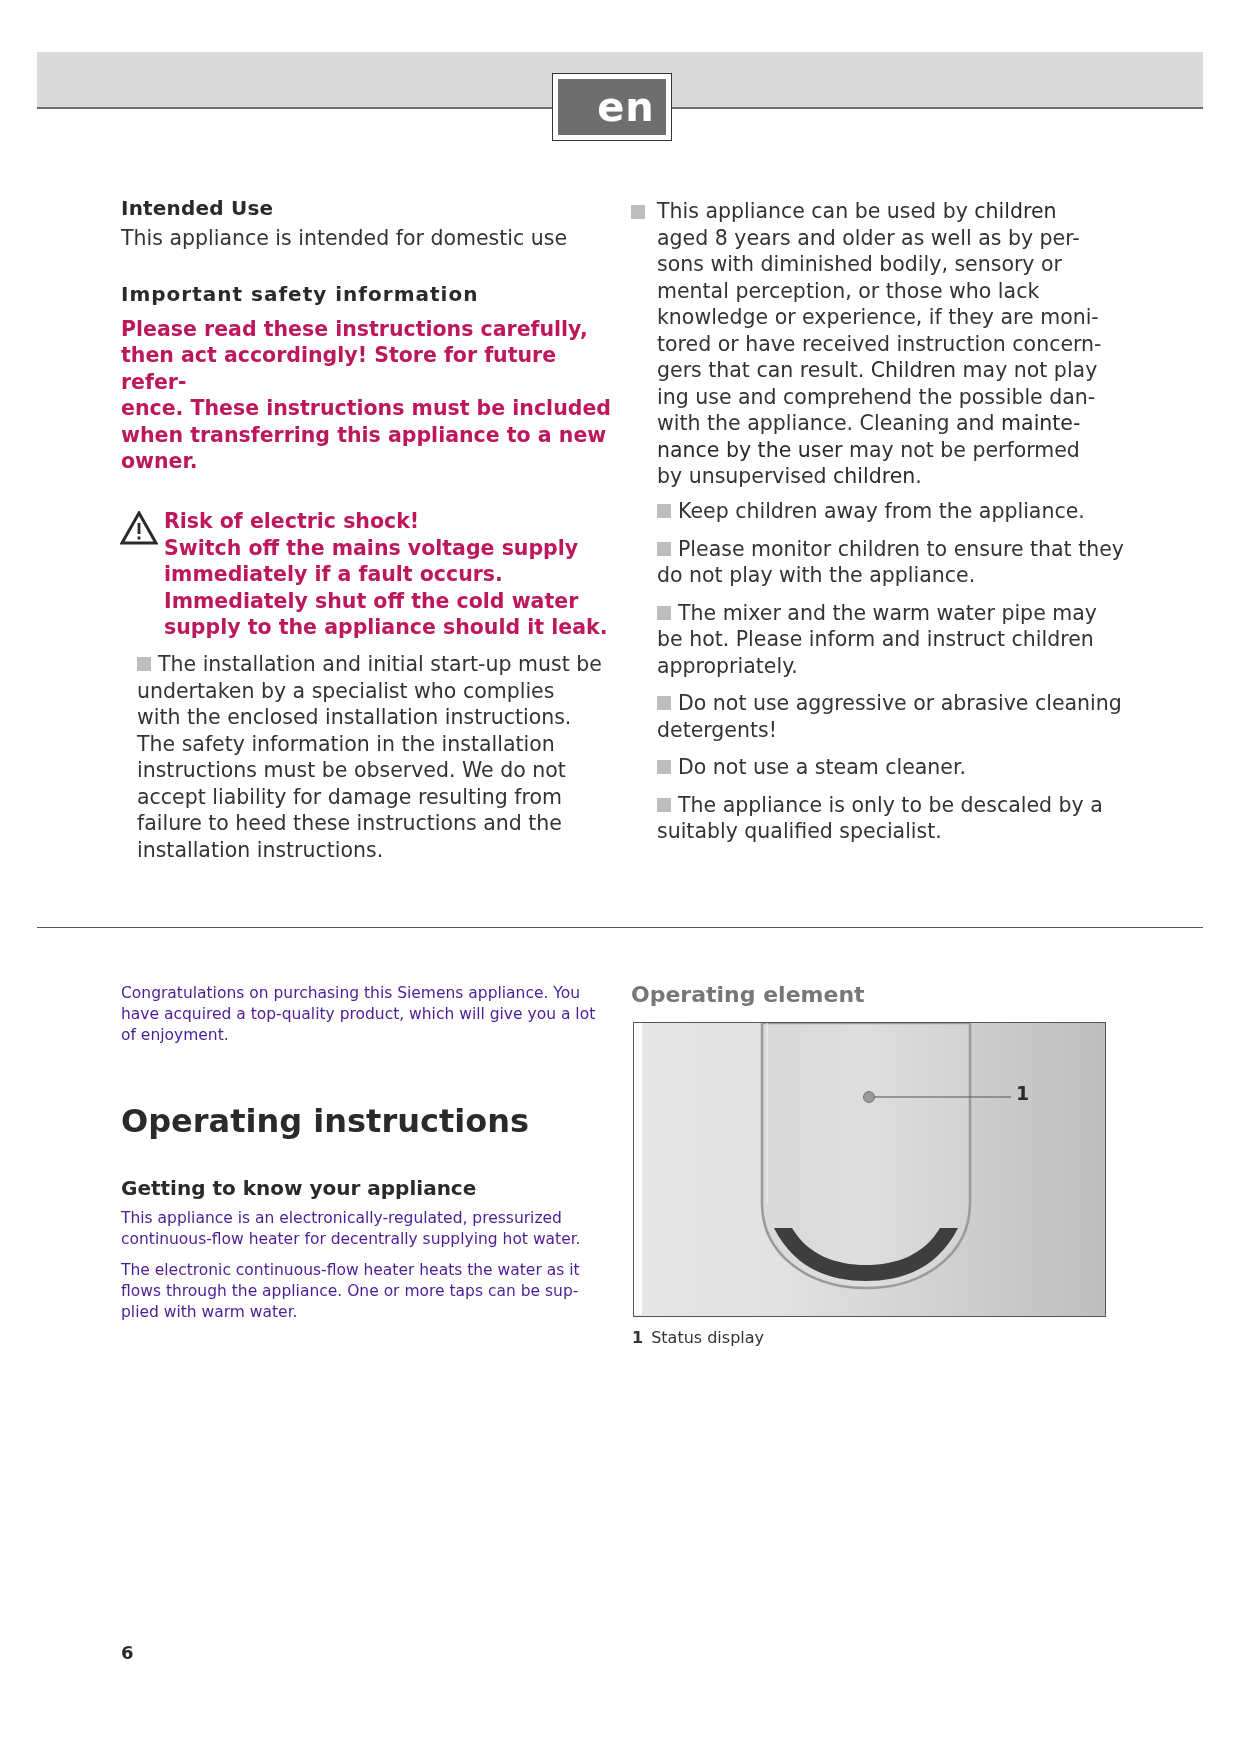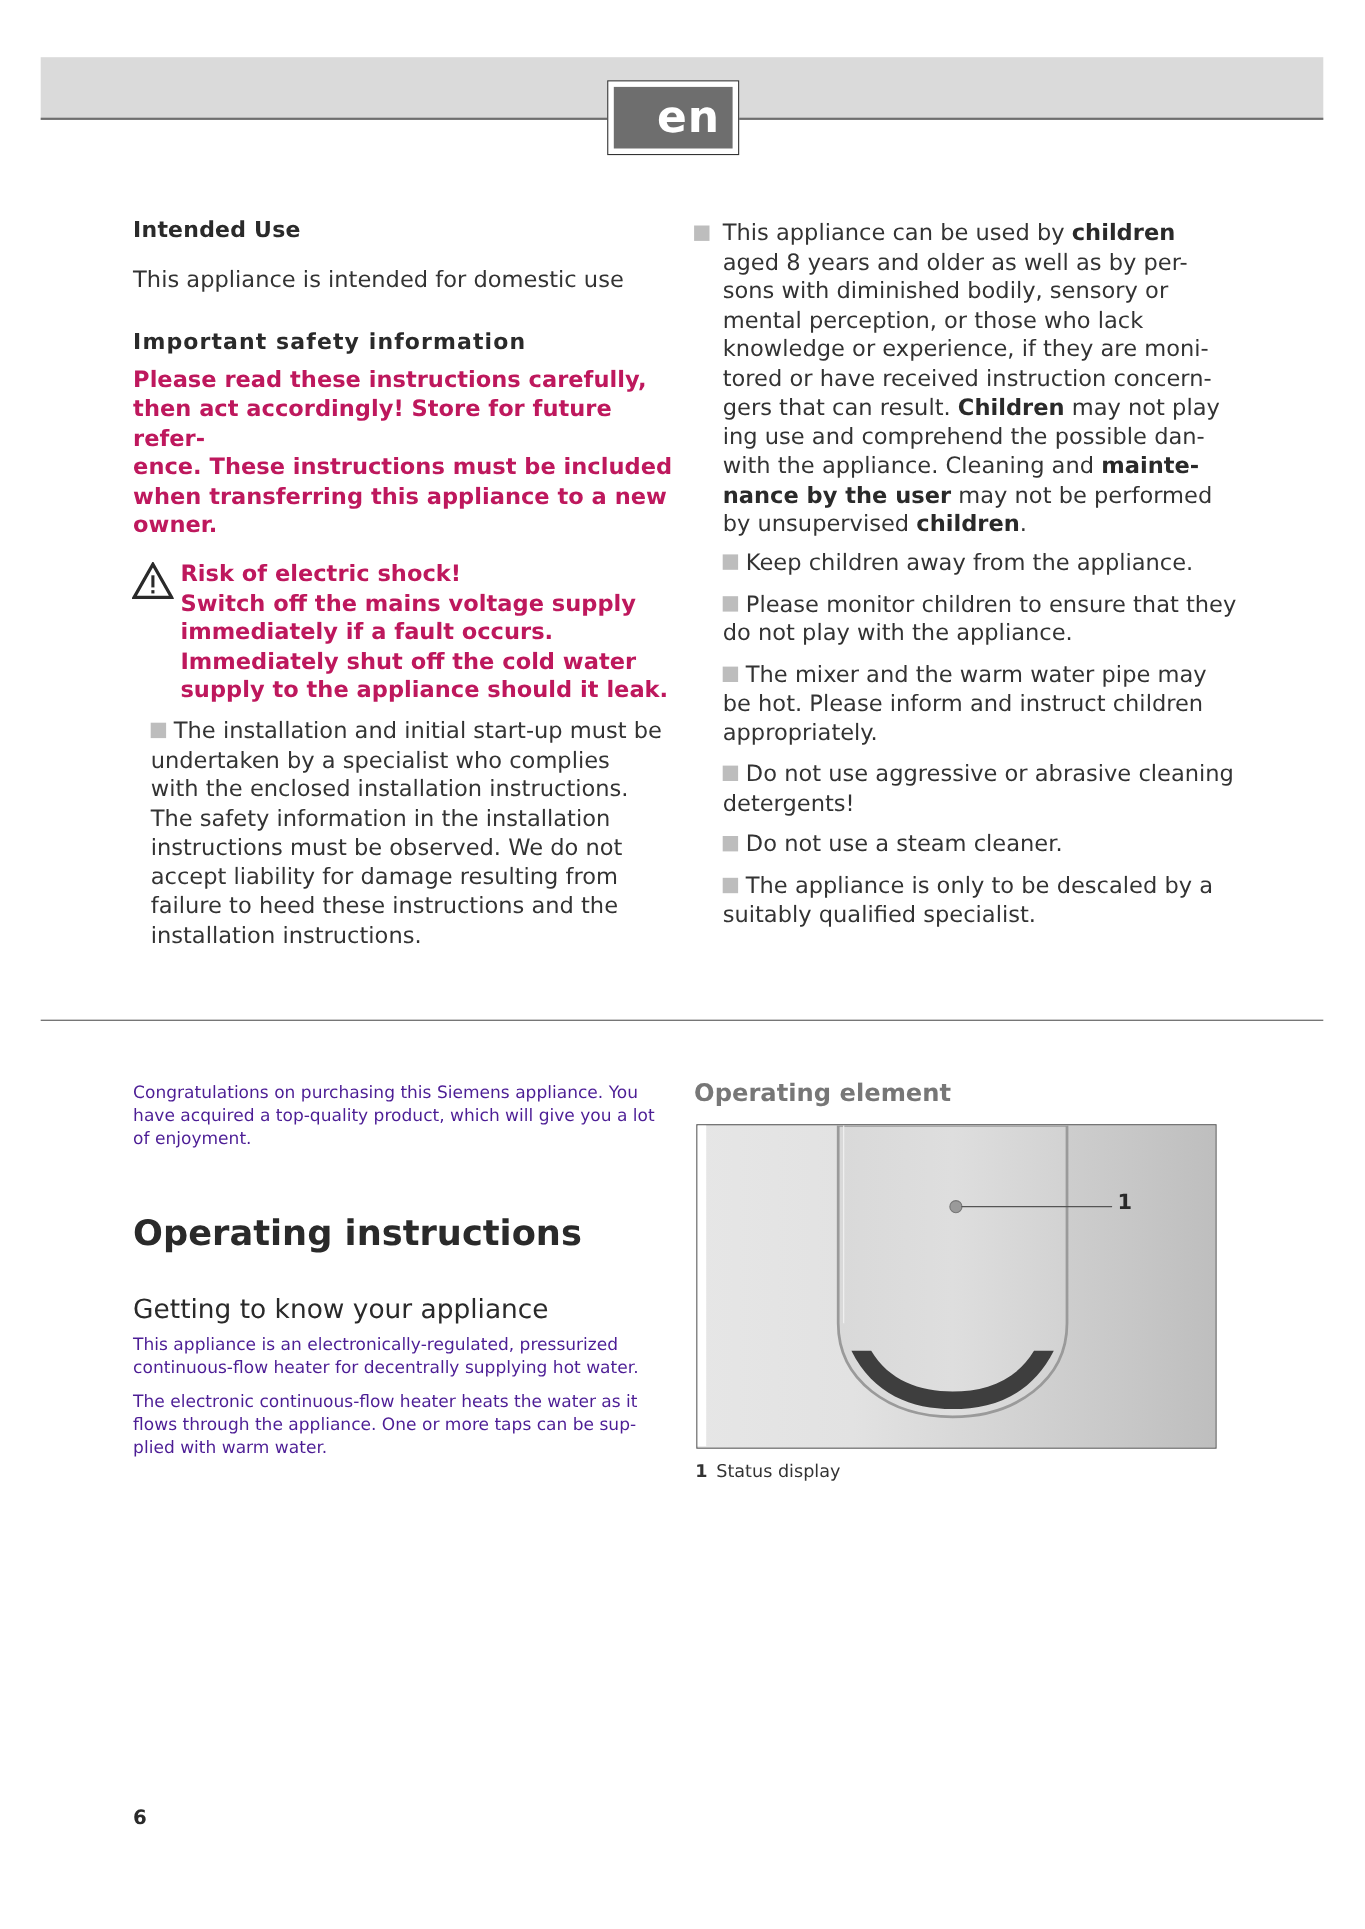--- a/index.html
+++ b/index.html
@@ -30,41 +30,41 @@
   .sq {
     display: inline-block; width: 14px; height: 14px; background: #bdbdbd;
     margin-right: 7px; vertical-align: 0px;
   }
   .divider {
     position: absolute; left: 37px; top: 927px; width: 1166px; height: 0;
     border-top: 1.5px solid #555;
   }
   .small { font-size: 15.5px; line-height: 21px; color: #4c1d95; margin: 0; }
   .big-title { font-size: 32px; font-weight: bold; color: #2a2a2a; margin: 0; }
-  .mid-title { font-size: 24px; font-weight: normal; color: #2a2a2a; margin: 0; }
+  .mid-title { font-size: 20px; font-weight: bold; color: #2a2a2a; margin: 0; }
   .gray-title { font-size: 22px; font-weight: bold; color: #777; margin: 0; }
   .diagram {
     position: absolute; left: 633px; top: 1022px; width: 473px; height: 295px;
     border: 1.5px solid #555; box-sizing: border-box; overflow: hidden;
     background: linear-gradient(90deg, #e6e6e6 0%, #e2e2e2 30%, #d6d6d6 55%, #c9c9c9 80%, #bebebe 100%);
   }
   .warn-icon { position: absolute; }
-  b { font-weight: bold; color: #2a2a2a; }
+  b { font-weight: normal; color: #2a2a2a; }
 </style>
 </head>
 <body>
 
 <div class="header-bar"></div>
 <div class="lang-box">
   <div class="lang-inner">en</div>
 </div>
 
 <div class="col" style="left:121px; top:196px; width:500px;">
   <h2 class="sec">Intended Use</h2>
-  <div style="margin-top:21px;">
+  <div style="margin-top:5px;">
     <p class="body-lg">This appliance is intended for domestic use</p>
   </div>
   <h2 class="sec" style="margin-top:30px; letter-spacing:1px;">Important safety information</h2>
   <div style="margin-top:10px;">
     <p class="bold-lg">Please read these instructions carefully,</p>
     <p class="bold-lg">then act accordingly! Store for future refer-</p>
     <p class="bold-lg">ence. These instructions must be included</p>
     <p class="bold-lg">when transferring this appliance to a new</p>
     <p class="bold-lg">owner.</p>
   </div>

